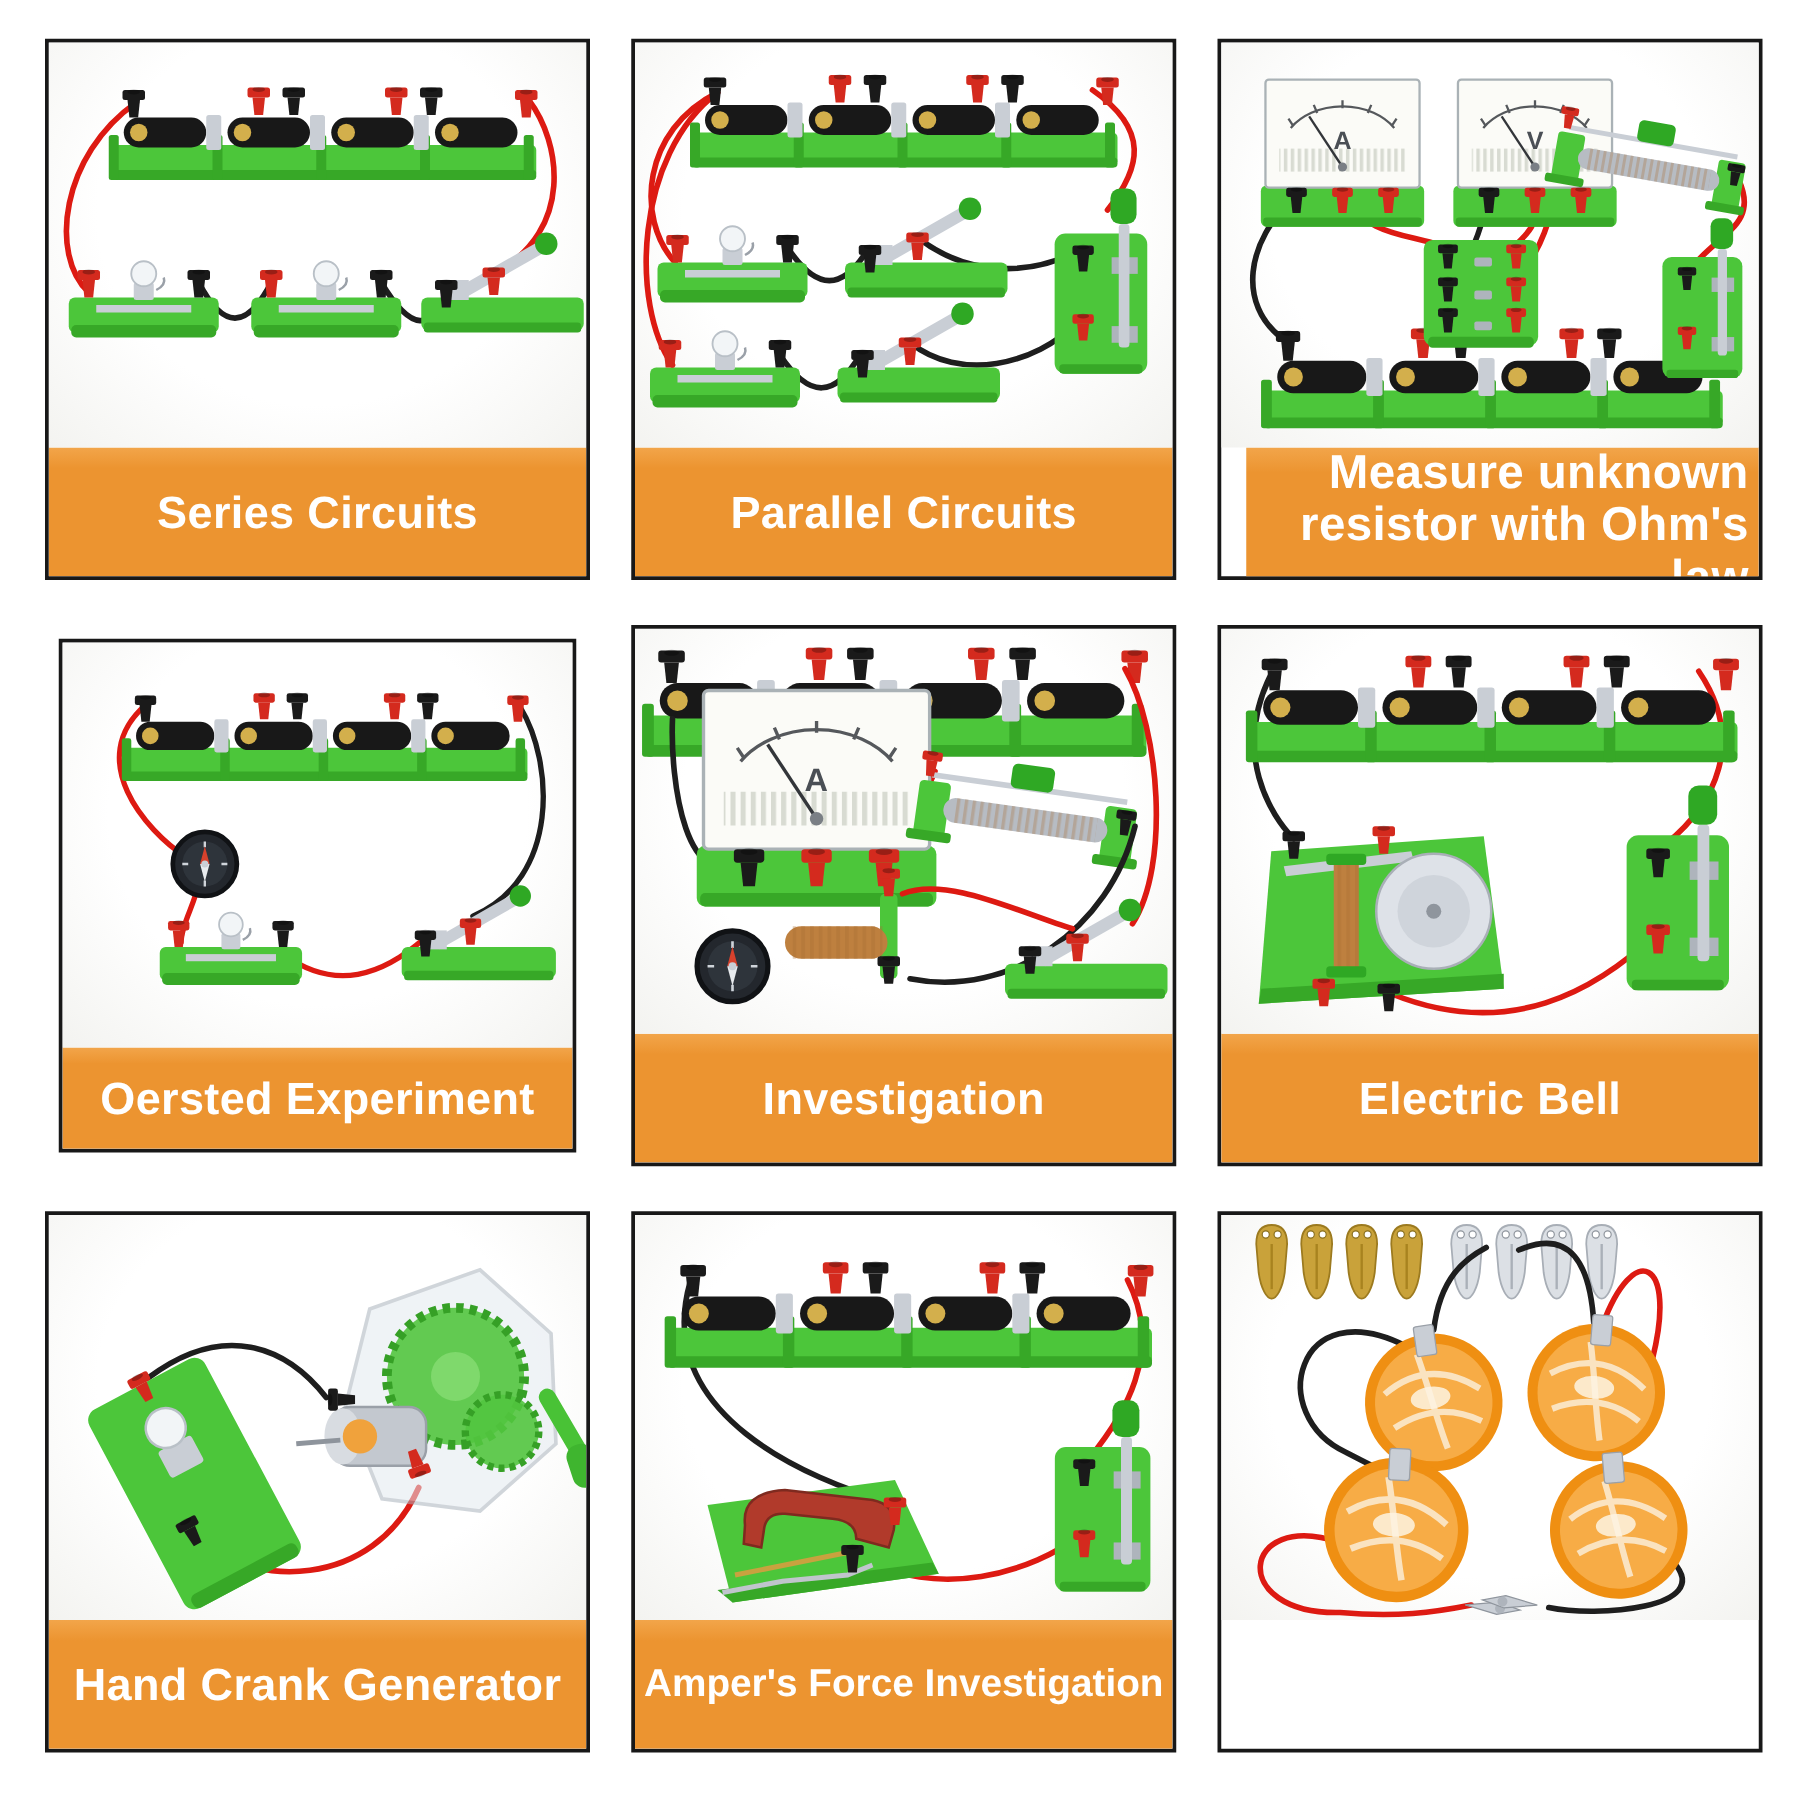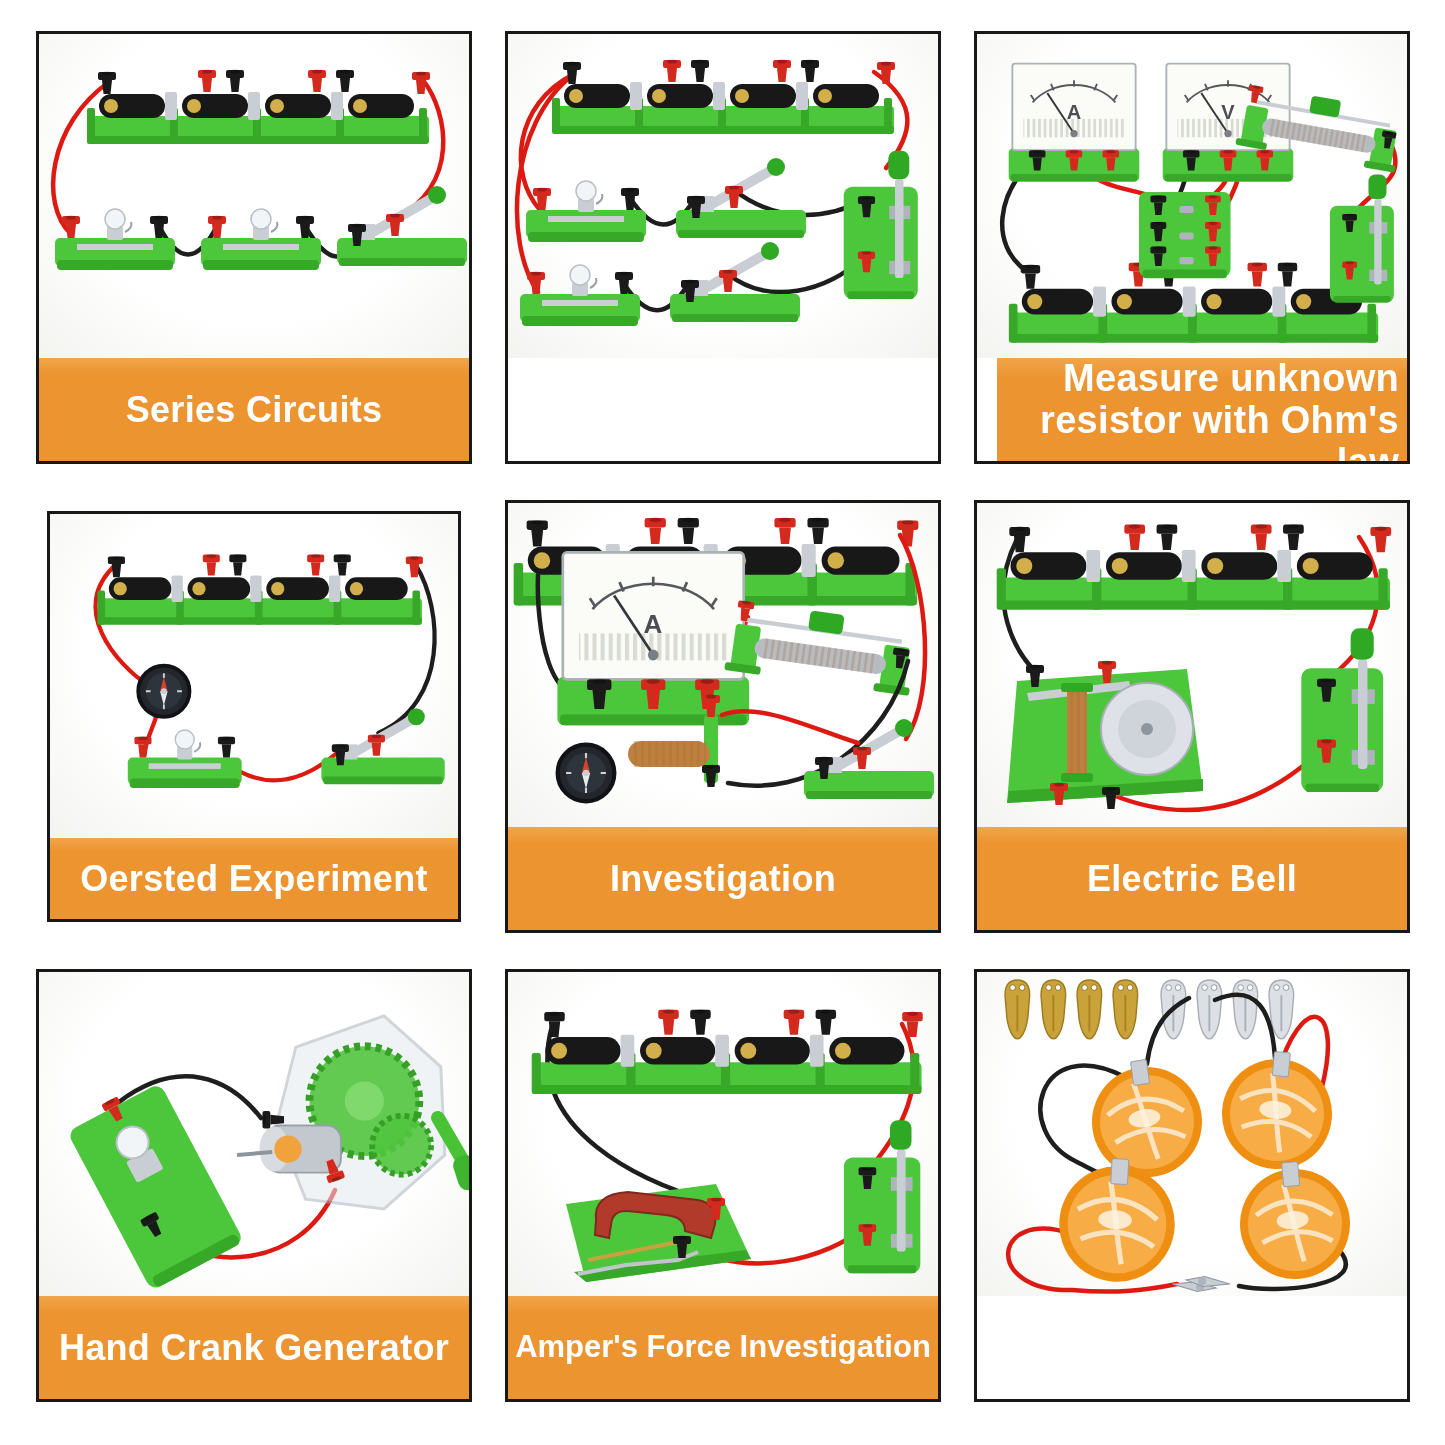--- a/index.html
+++ b/index.html
@@ -258,20 +258,23 @@
           <path class="wk" d="M116,250 C140,286 160,284 180,250"></path>
           <path class="wk" d="M226,156 C270,190 320,185 356,166"></path>
           <path class="wk" d="M220,240 C260,272 320,258 354,224"></path>
           <use href="#bulbbase" transform="translate(18,148)"></use>
           <use href="#switchbase" transform="translate(168,140)"></use>
           <use href="#bulbbase" transform="translate(12,232)"></use>
           <use href="#switchbase" transform="translate(162,224)"></use>
           <use href="#vswitch" transform="translate(330,130) scale(0.95)"></use>
         </svg>
       </div>
+      <figcaption class="banner">
+        <span>Parallel Circuits</span>
+      </figcaption>
     </figure>
 
     <figure class="cell" style="margin:0">
       <div class="photo">
         <svg viewBox="0 0 430 324" xmlns="http://www.w3.org/2000/svg">
           <path class="wk" d="M60,122 C18,160 14,210 48,236"></path>
           <path class="wr" d="M97,122 C120,160 160,152 182,166"></path>
           <path class="wk" d="M214,122 C206,160 196,175 186,192"></path>
           <path class="wr" d="M251,122 C254,150 244,152 234,164"></path>
           <path class="wr" d="M234,190 C268,160 268,100 282,68"></path>

